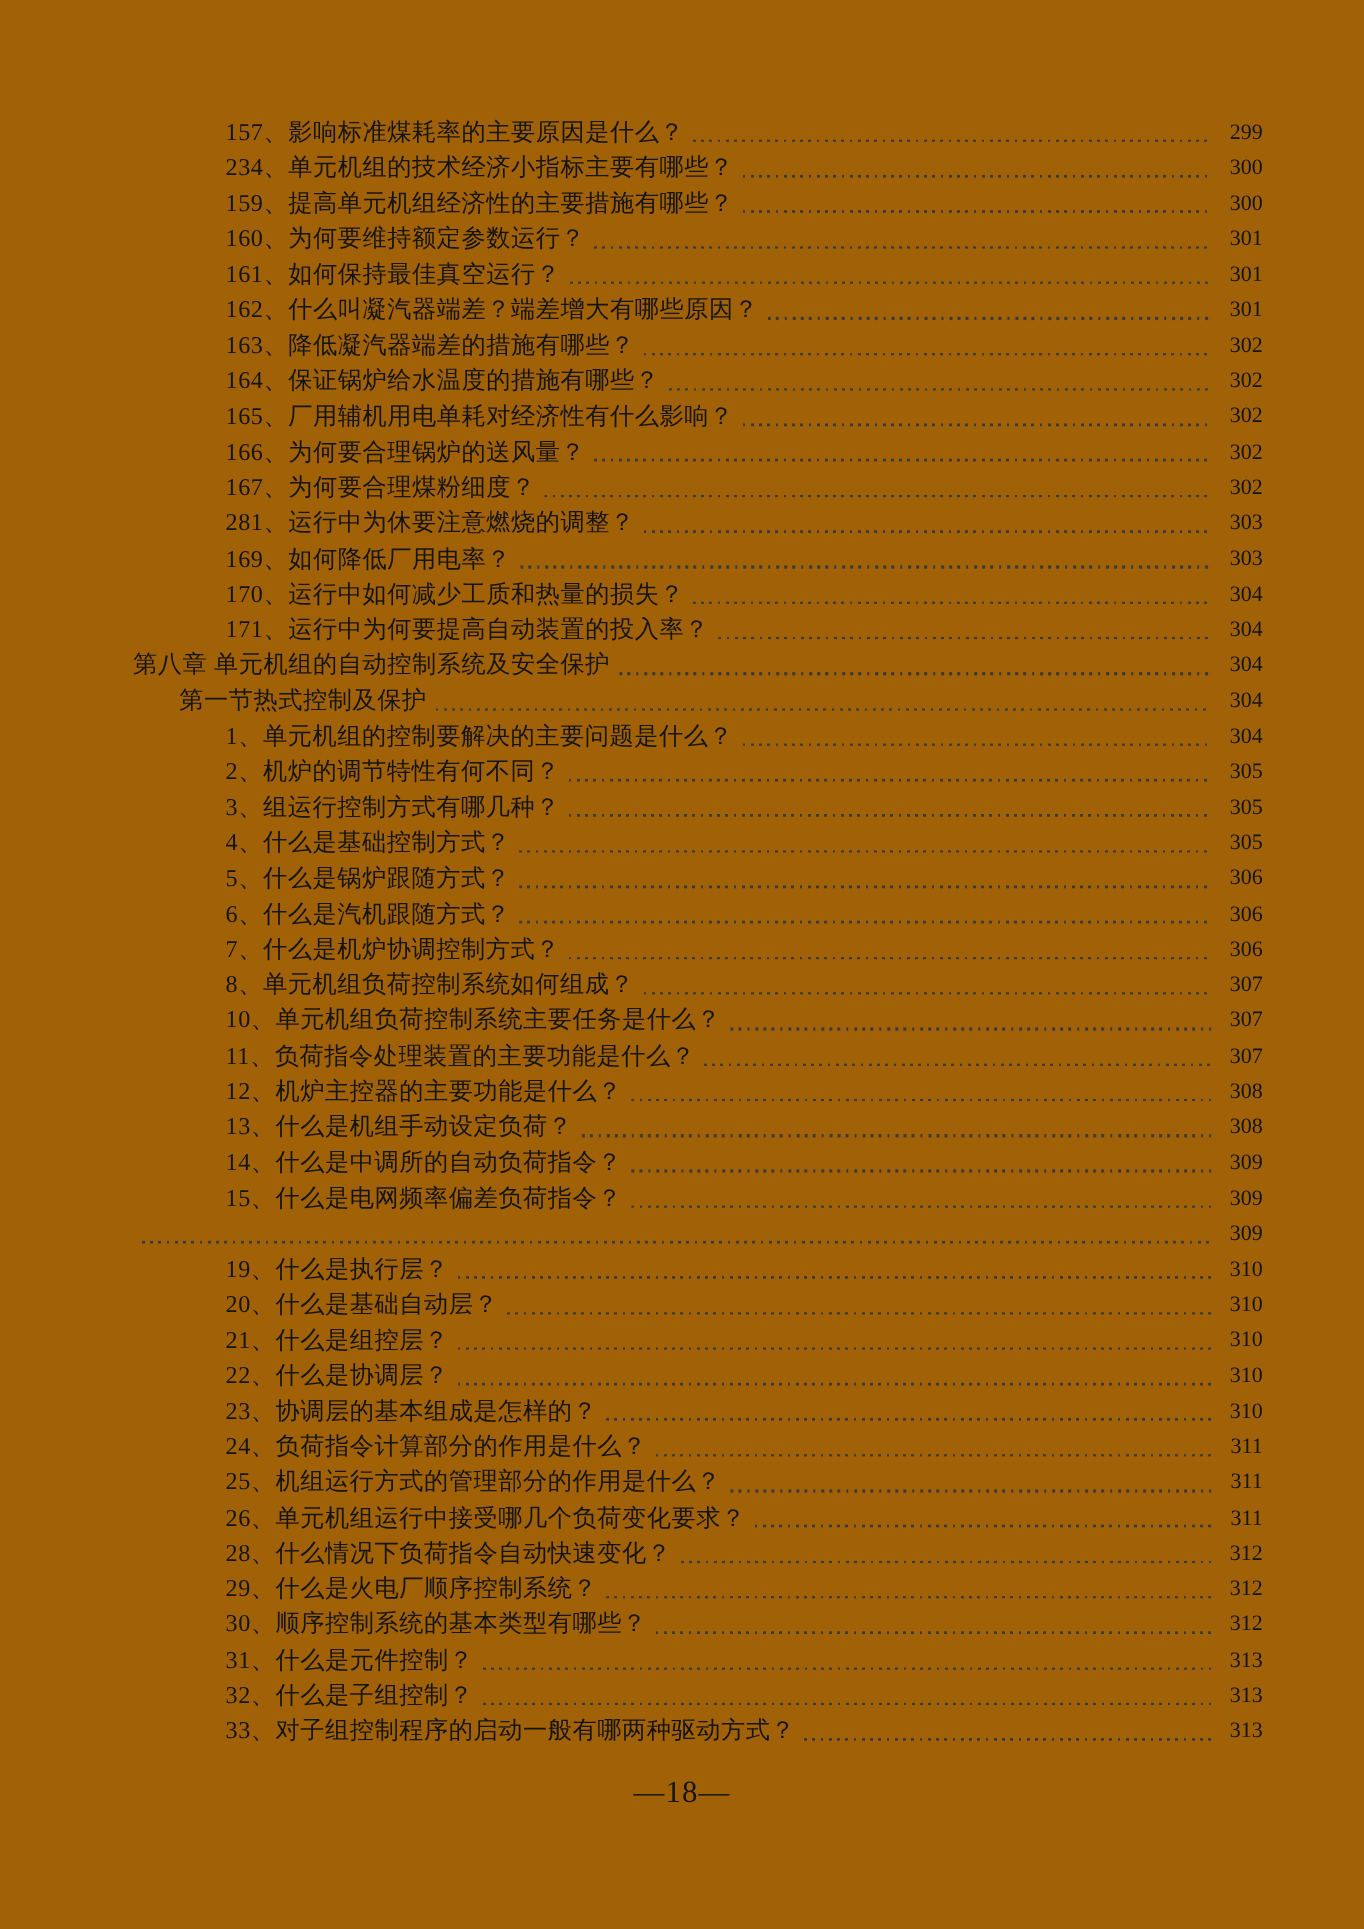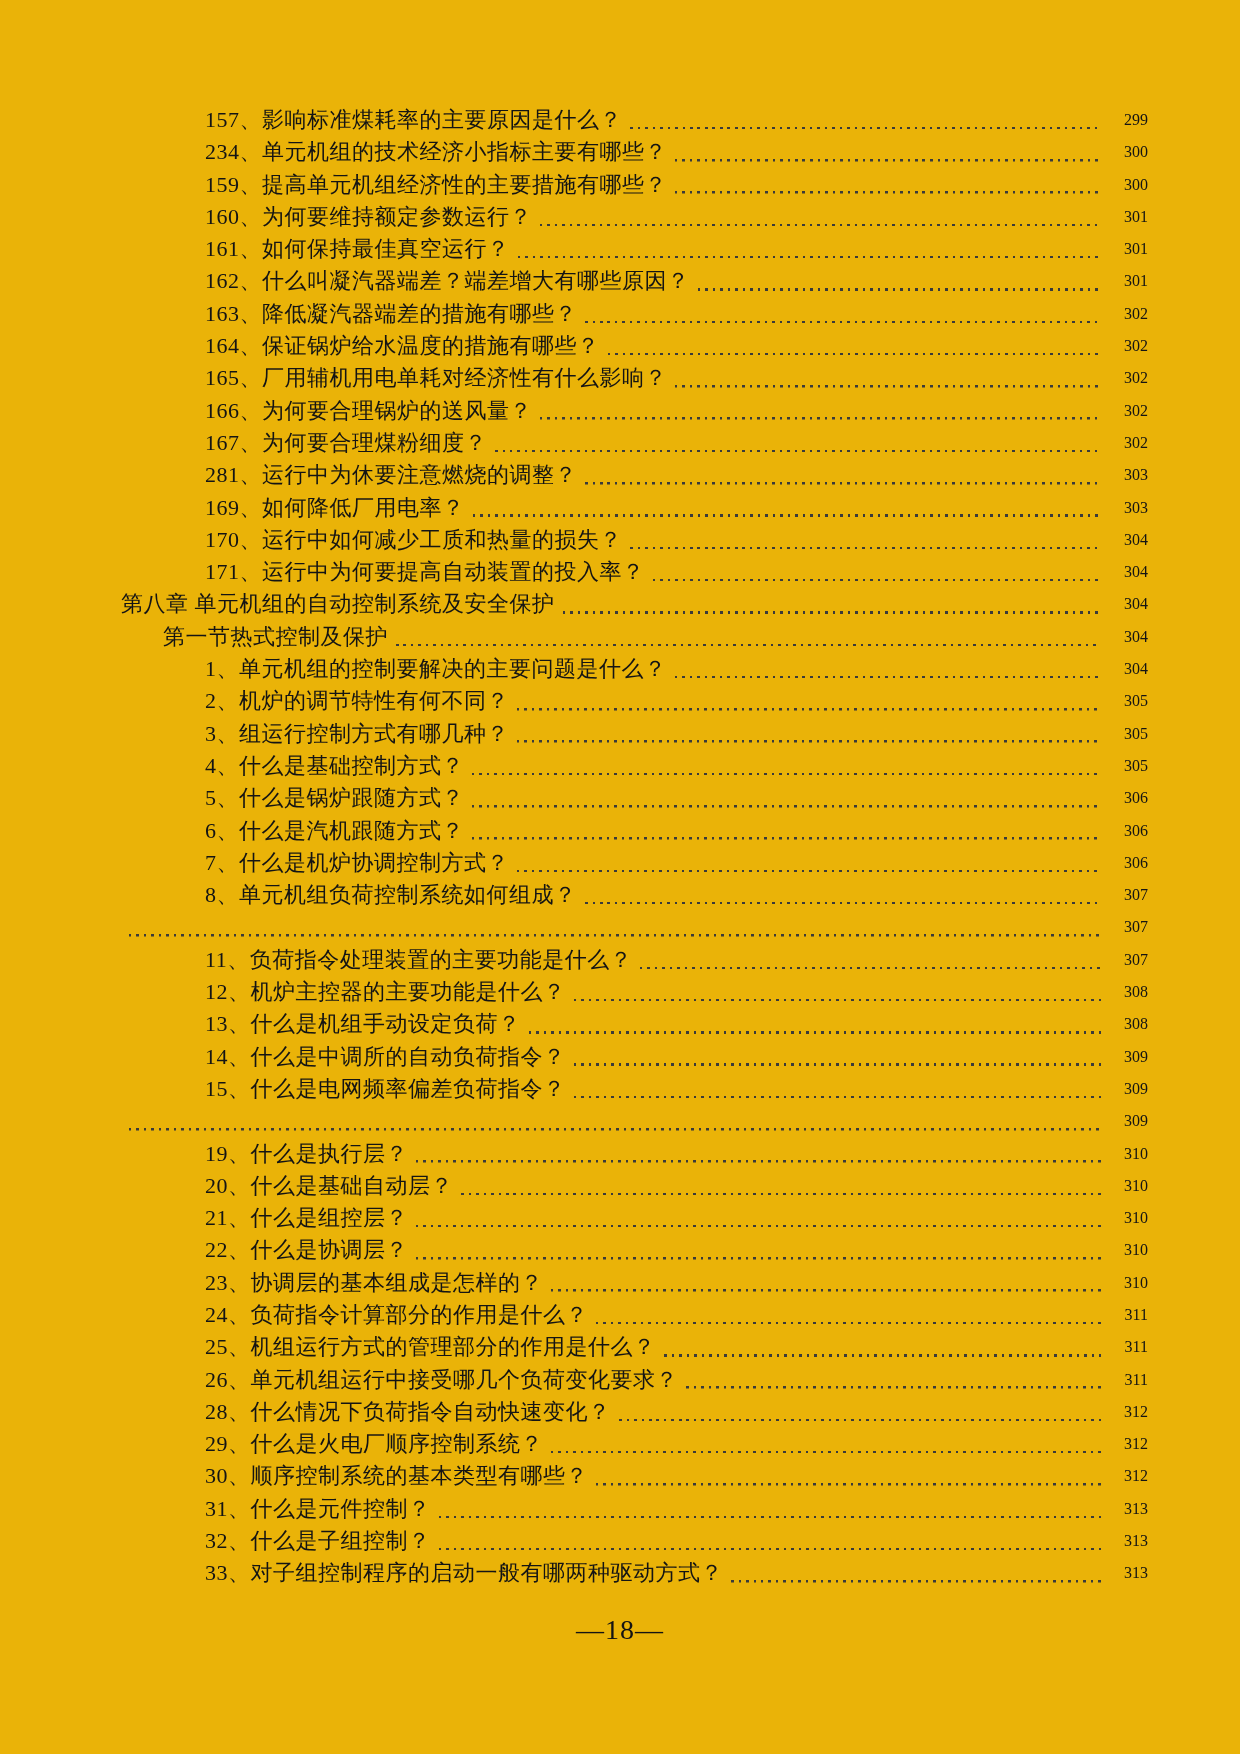--- a/index.html
+++ b/index.html
@@ -5,21 +5,21 @@
   html, body {
     margin: 0;
     padding: 0;
     background: #e8e8e8;
   }
   .page {
     position: relative;
     width: 1240px;
     height: 1754px;
     margin: 0 auto;
-    background: #eab308;
+    background: #a16207;
     overflow: hidden;
     font-family: "Liberation Serif", "DejaVu Serif", serif;
     color: #141414;
   }
   .toc {
     padding: 104px 92px 0 121px;
   }
   .toc-row {
     display: flex;
     align-items: flex-end;
@@ -42,21 +42,21 @@
     background-image: repeating-linear-gradient(
       to right, #3a3a3a 0 2.5px, transparent 2.5px 7.5px);
     background-position: left bottom;
     background-repeat: repeat-x;
     background-size: 100% 2.5px;
   }
   .pagenum {
     flex: 0 0 auto;
     width: 44px;
     text-align: right;
-    font-size: 16px;
+    font-size: 20px;
   }
   .footer {
     margin-top: 24px;
     text-align: center;
     font-size: 28px;
     letter-spacing: 1px;
   }
 </style>
 </head>
 <body>
@@ -182,20 +182,21 @@
     <span class="label">7、什么是机炉协调控制方式？</span>
     <span class="leader"></span>
     <span class="pagenum">306</span>
   </div>
       <div class="toc-row level-item">
     <span class="label">8、单元机组负荷控制系统如何组成？</span>
     <span class="leader"></span>
     <span class="pagenum">307</span>
   </div>
       <div class="toc-row level-item">
+    <span class="label">10、单元机组负荷控制系统主要任务是什么？</span>
     <span class="leader"></span>
     <span class="pagenum">307</span>
   </div>
       <div class="toc-row level-item">
     <span class="label">11、负荷指令处理装置的主要功能是什么？</span>
     <span class="leader"></span>
     <span class="pagenum">307</span>
   </div>
       <div class="toc-row level-item">
     <span class="label">12、机炉主控器的主要功能是什么？</span>

